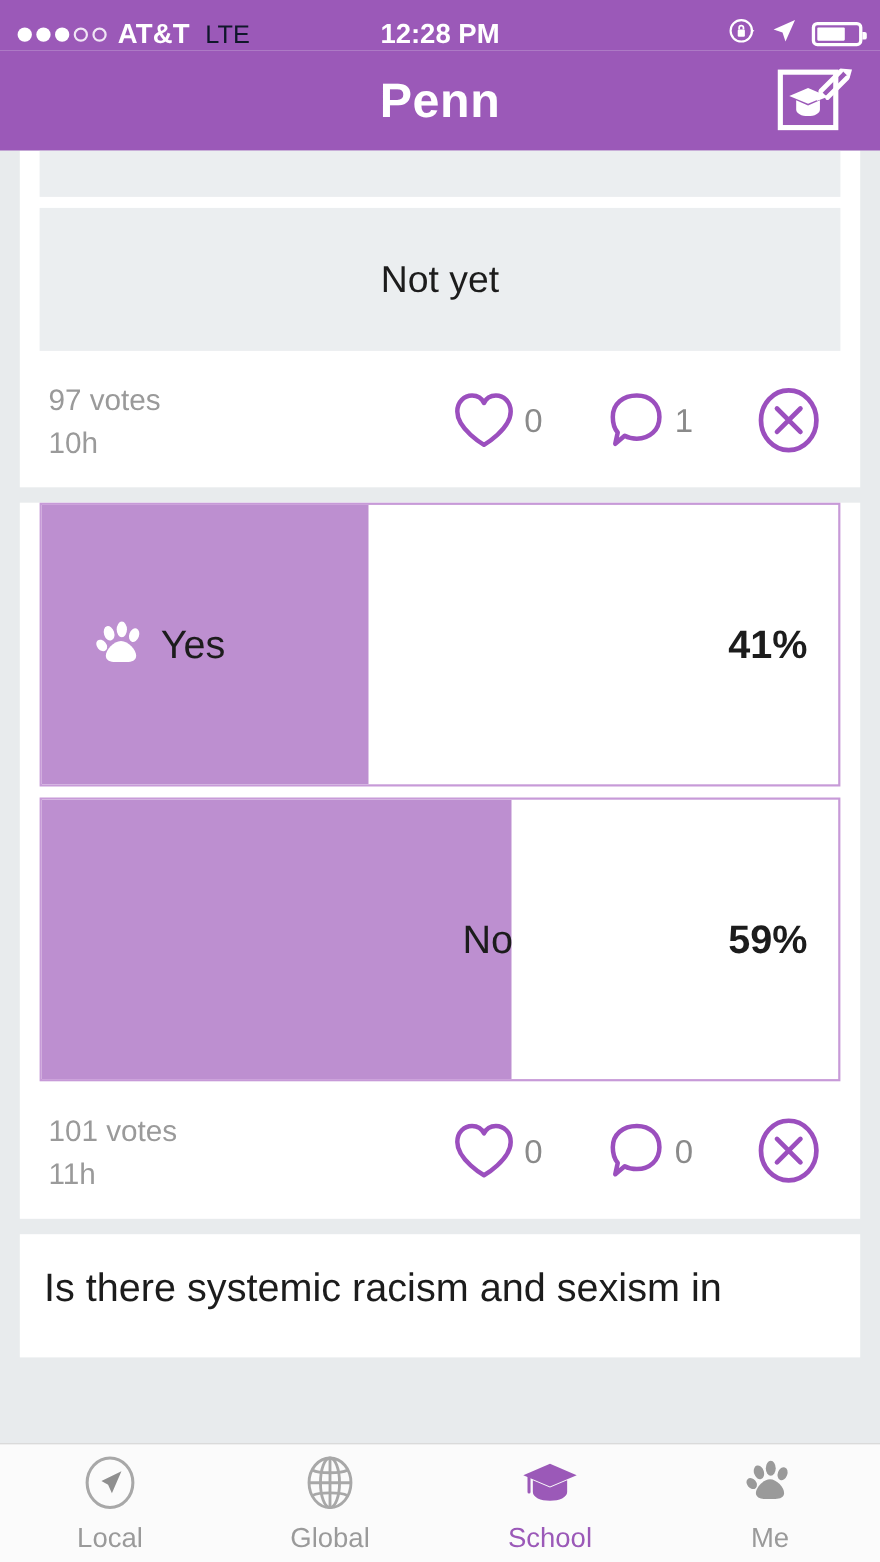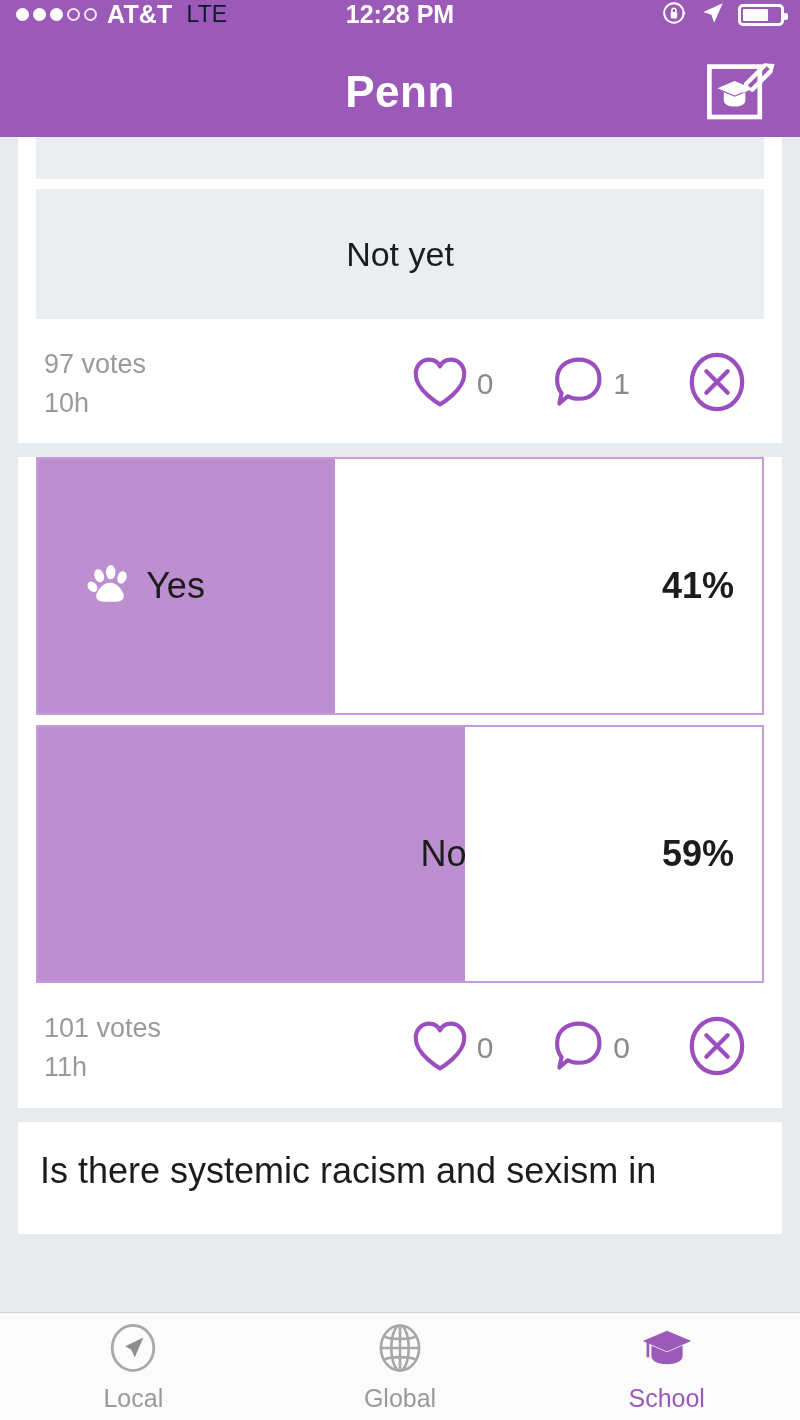--- a/index.html
+++ b/index.html
@@ -13,21 +13,21 @@
     font-family: "Liberation Sans", sans-serif;
     overflow: hidden;
     position: relative;
   }
 
   
   .statusbar {
     height: 46px;
     background: #9b59b8;
     display: flex;
-    align-items: flex-start;
+    align-items: flex-end;
     position: relative;
     padding: 0 16px;
     box-sizing: border-box;
   }
   .sb-left {
     display: flex;
     align-items: center;
     gap: 10px;
   }
   .dots { display: flex; align-items: center; gap: 4px; }
@@ -468,14 +468,28 @@
         <g fill="#9b59b8">
           <path d="M16 5 L30 11 L16 17 L2 11 Z"></path>
           <path d="M7 13.6 v6.2 c0 2.8 4 4.6 9 4.6 s9 -1.8 9 -4.6 v-6.2 l-9 3.9 z"></path>
           <path d="M4.2 11.6 l1.6 0.7 v7.5 a0.8 0.8 0 0 1 -1.6 0 z"></path>
         </g>
       </svg>
     </span>
     <span class="tab-label">School</span>
   </div>
 
+  <div class="tab">
+    <span class="tab-icon">
+      <svg width="54" height="52" viewBox="0 0 30 30">
+        <g fill="#9a9a9a">
+          <ellipse cx="9.2" cy="9.5" rx="2.6" ry="3.7" transform="rotate(-18 9.2 9.5)"></ellipse>
+          <ellipse cx="15.4" cy="7.4" rx="2.6" ry="3.9"></ellipse>
+          <ellipse cx="21.6" cy="10.2" rx="2.5" ry="3.5" transform="rotate(20 21.6 10.2)"></ellipse>
+          <ellipse cx="5.4" cy="15.4" rx="2.4" ry="3.2" transform="rotate(-40 5.4 15.4)"></ellipse>
+          <path d="M15 13.2 c3.6 0 7.4 4.4 7.4 7.2 c0 2.2 -2.2 3.1 -4.6 3.1 h-5.6 c-2.4 0 -4.6 -0.9 -4.6 -3.1 c0 -2.8 3.8 -7.2 7.4 -7.2 z"></path>
+        </g>
+      </svg>
+    </span>
+    <span class="tab-label">Me</span>
+  </div>
 
 </div>
 
 </body></html>

